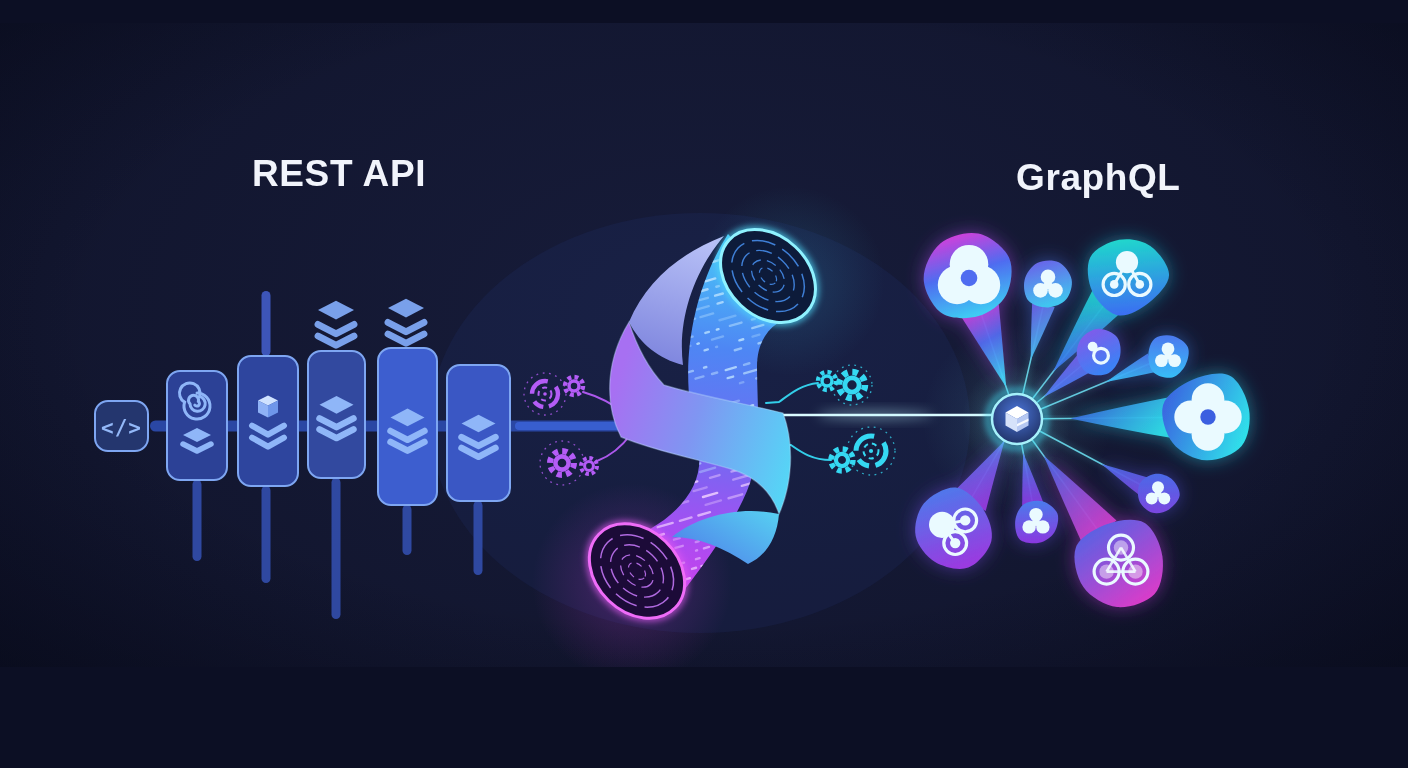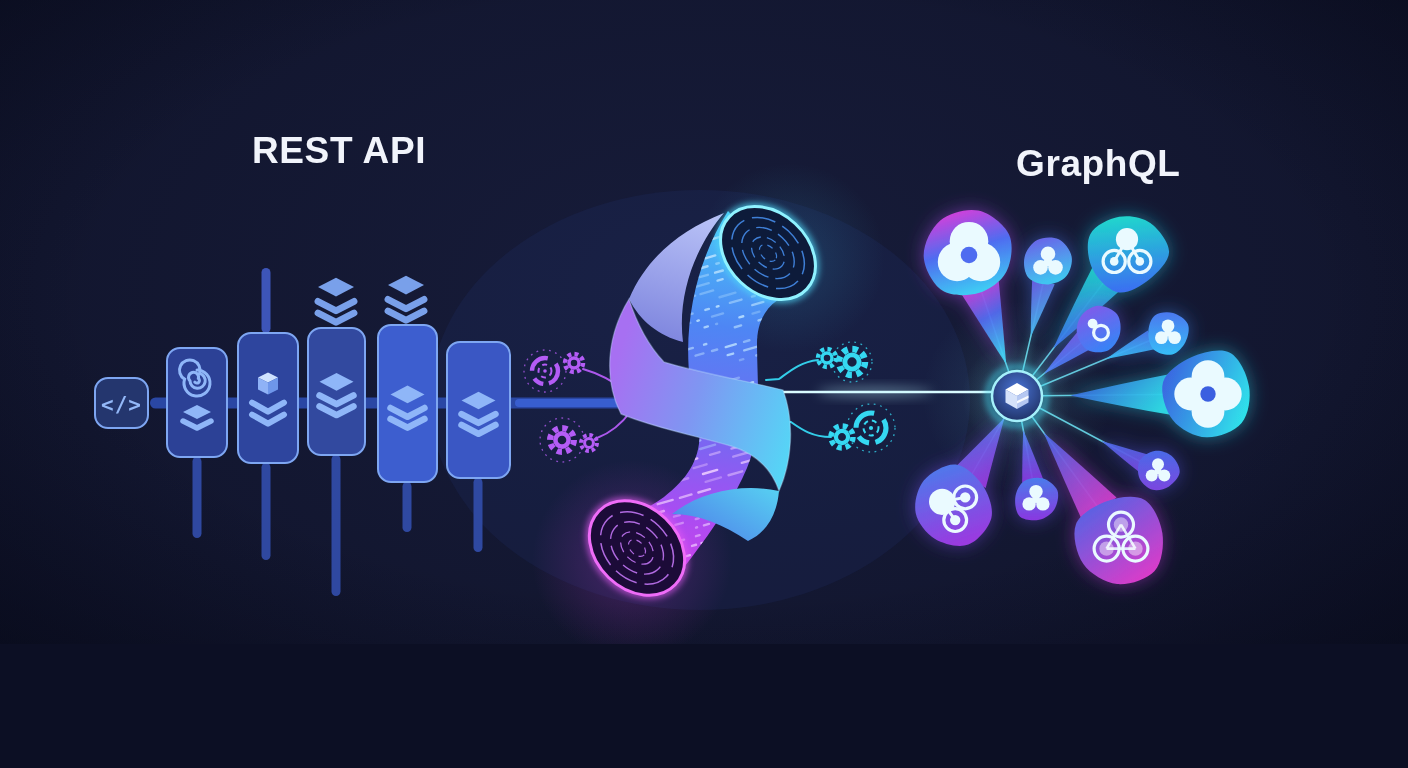--- a/index.html
+++ b/index.html
@@ -1,30 +1,31 @@
 <!DOCTYPE html>
 <html><head>
 <meta charset="utf-8">
 <style>
   html,body{margin:0;padding:0;background:#0c0f24;}
   .canvas{
     position:relative;width:1408px;height:644px;overflow:hidden;
     background:radial-gradient(1200px 720px at 50% 45%, #171c3a 0%, #12162f 55%, #0d1026 100%);
     font-family:"Liberation Sans",sans-serif;
+    margin-top:23px;
   }
   .canvas::after{
     content:"";position:absolute;inset:0;pointer-events:none;
     background:radial-gradient(ellipse at 50% 46%, rgba(0,0,0,0) 62%, rgba(4,6,18,.5) 100%);
   }
   .title{
     position:absolute;font-size:37px;font-weight:600;letter-spacing:.6px;
     color:#f1f4fb;white-space:nowrap;z-index:3;
   }
   .title.left{left:252px;top:130px;}
-  .title.right{left:1016px;top:143px;}
+  .title.right{left:1016px;top:134px;}
   svg{position:absolute;left:0;top:0;z-index:1;}
 </style>
 </head>
 <body>
 
 <div class="canvas">
   <div class="title left">REST API</div>
   <div class="title right">GraphQL</div>
 
   <svg id="art" width="1408" height="768" viewBox="0 0 1408 768">

